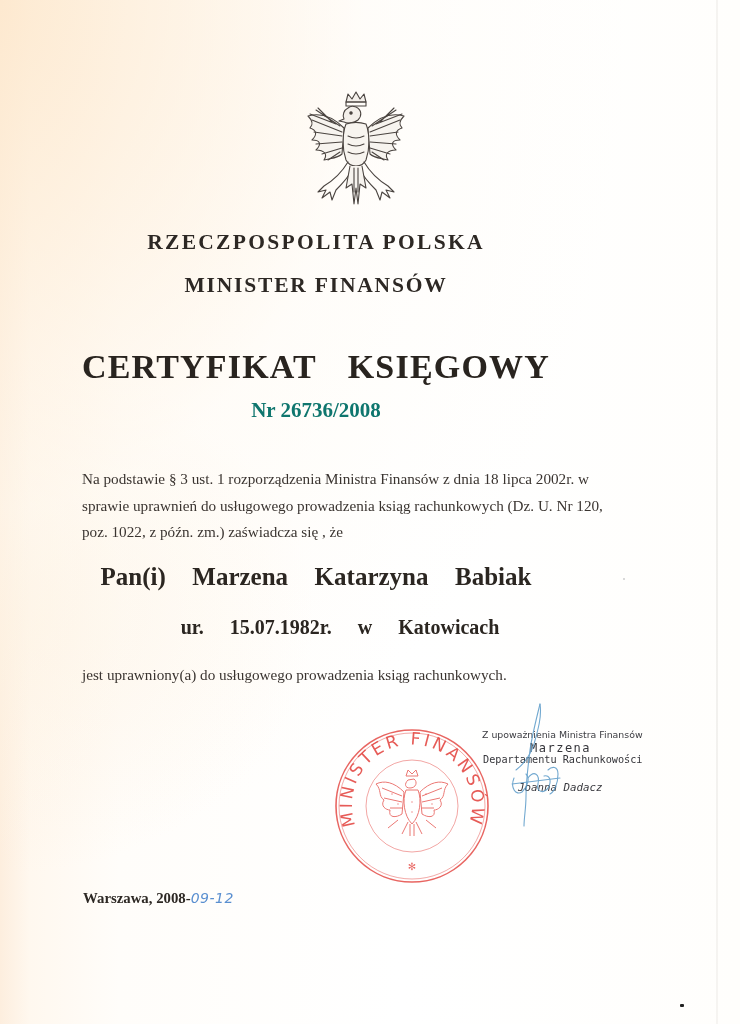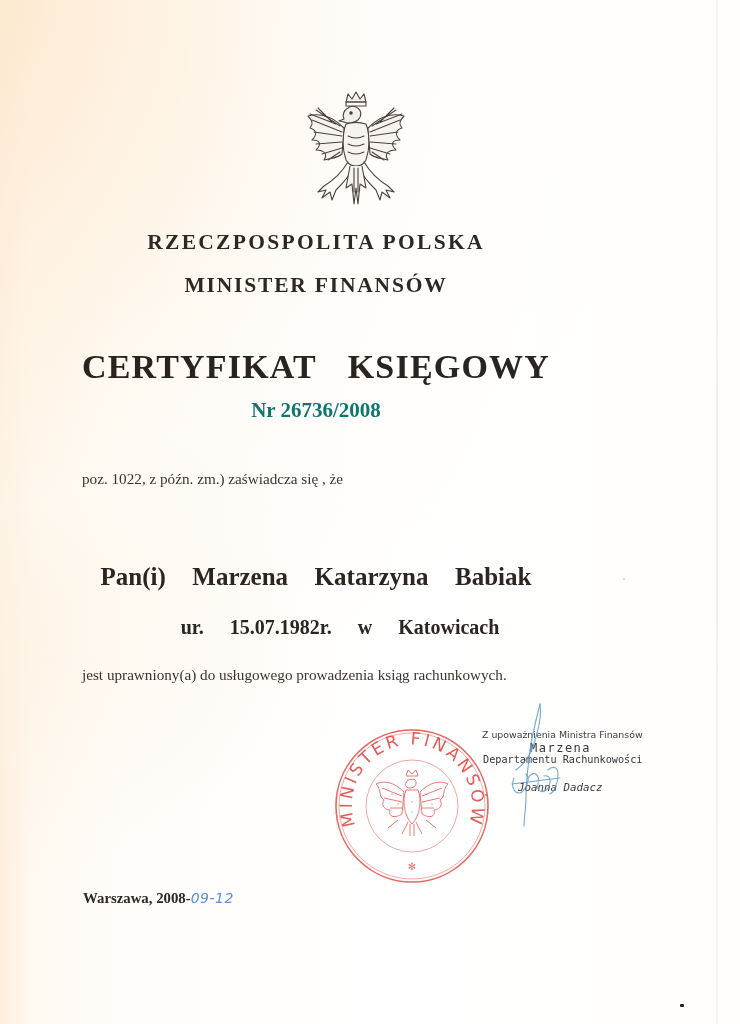--- a/index.html
+++ b/index.html
@@ -115,20 +115,22 @@
     <path d="M58 80 L58 104 M62 80 L62 104"></path>
   </svg>
 </div>
 
 <div class="abs center h1">RZECZPOSPOLITA POLSKA</div>
 <div class="abs center h2">MINISTER FINANSÓW</div>
 <div class="abs center h3" style="white-space:pre;">CERTYFIKAT  KSIĘGOWY</div>
 <div class="abs center nr">Nr 26736/2008</div>
 
 <div class="abs para">
+  <span>Na podstawie § 3 ust. 1 rozporządzenia Ministra Finansów z dnia 18 lipca 2002r. w</span>
+  <span>sprawie uprawnień do usługowego prowadzenia ksiąg rachunkowych (Dz. U. Nr 120,</span>
   <span>poz. 1022, z późn. zm.) zaświadcza się , że</span>
 </div>
 
 <div class="abs center name" style="white-space:pre;">Pan(i)  Marzena  Katarzyna  Babiak</div>
 <div class="abs center born" style="white-space:pre;padding-left:24px;">ur.  15.07.1982r.  w  Katowicach</div>
 
 <div class="abs final">jest uprawniony(a) do usługowego prowadzenia ksiąg rachunkowych.</div>
 
 <div class="abs stamp">
   <svg width="160" height="164" viewBox="0 0 160 164">

